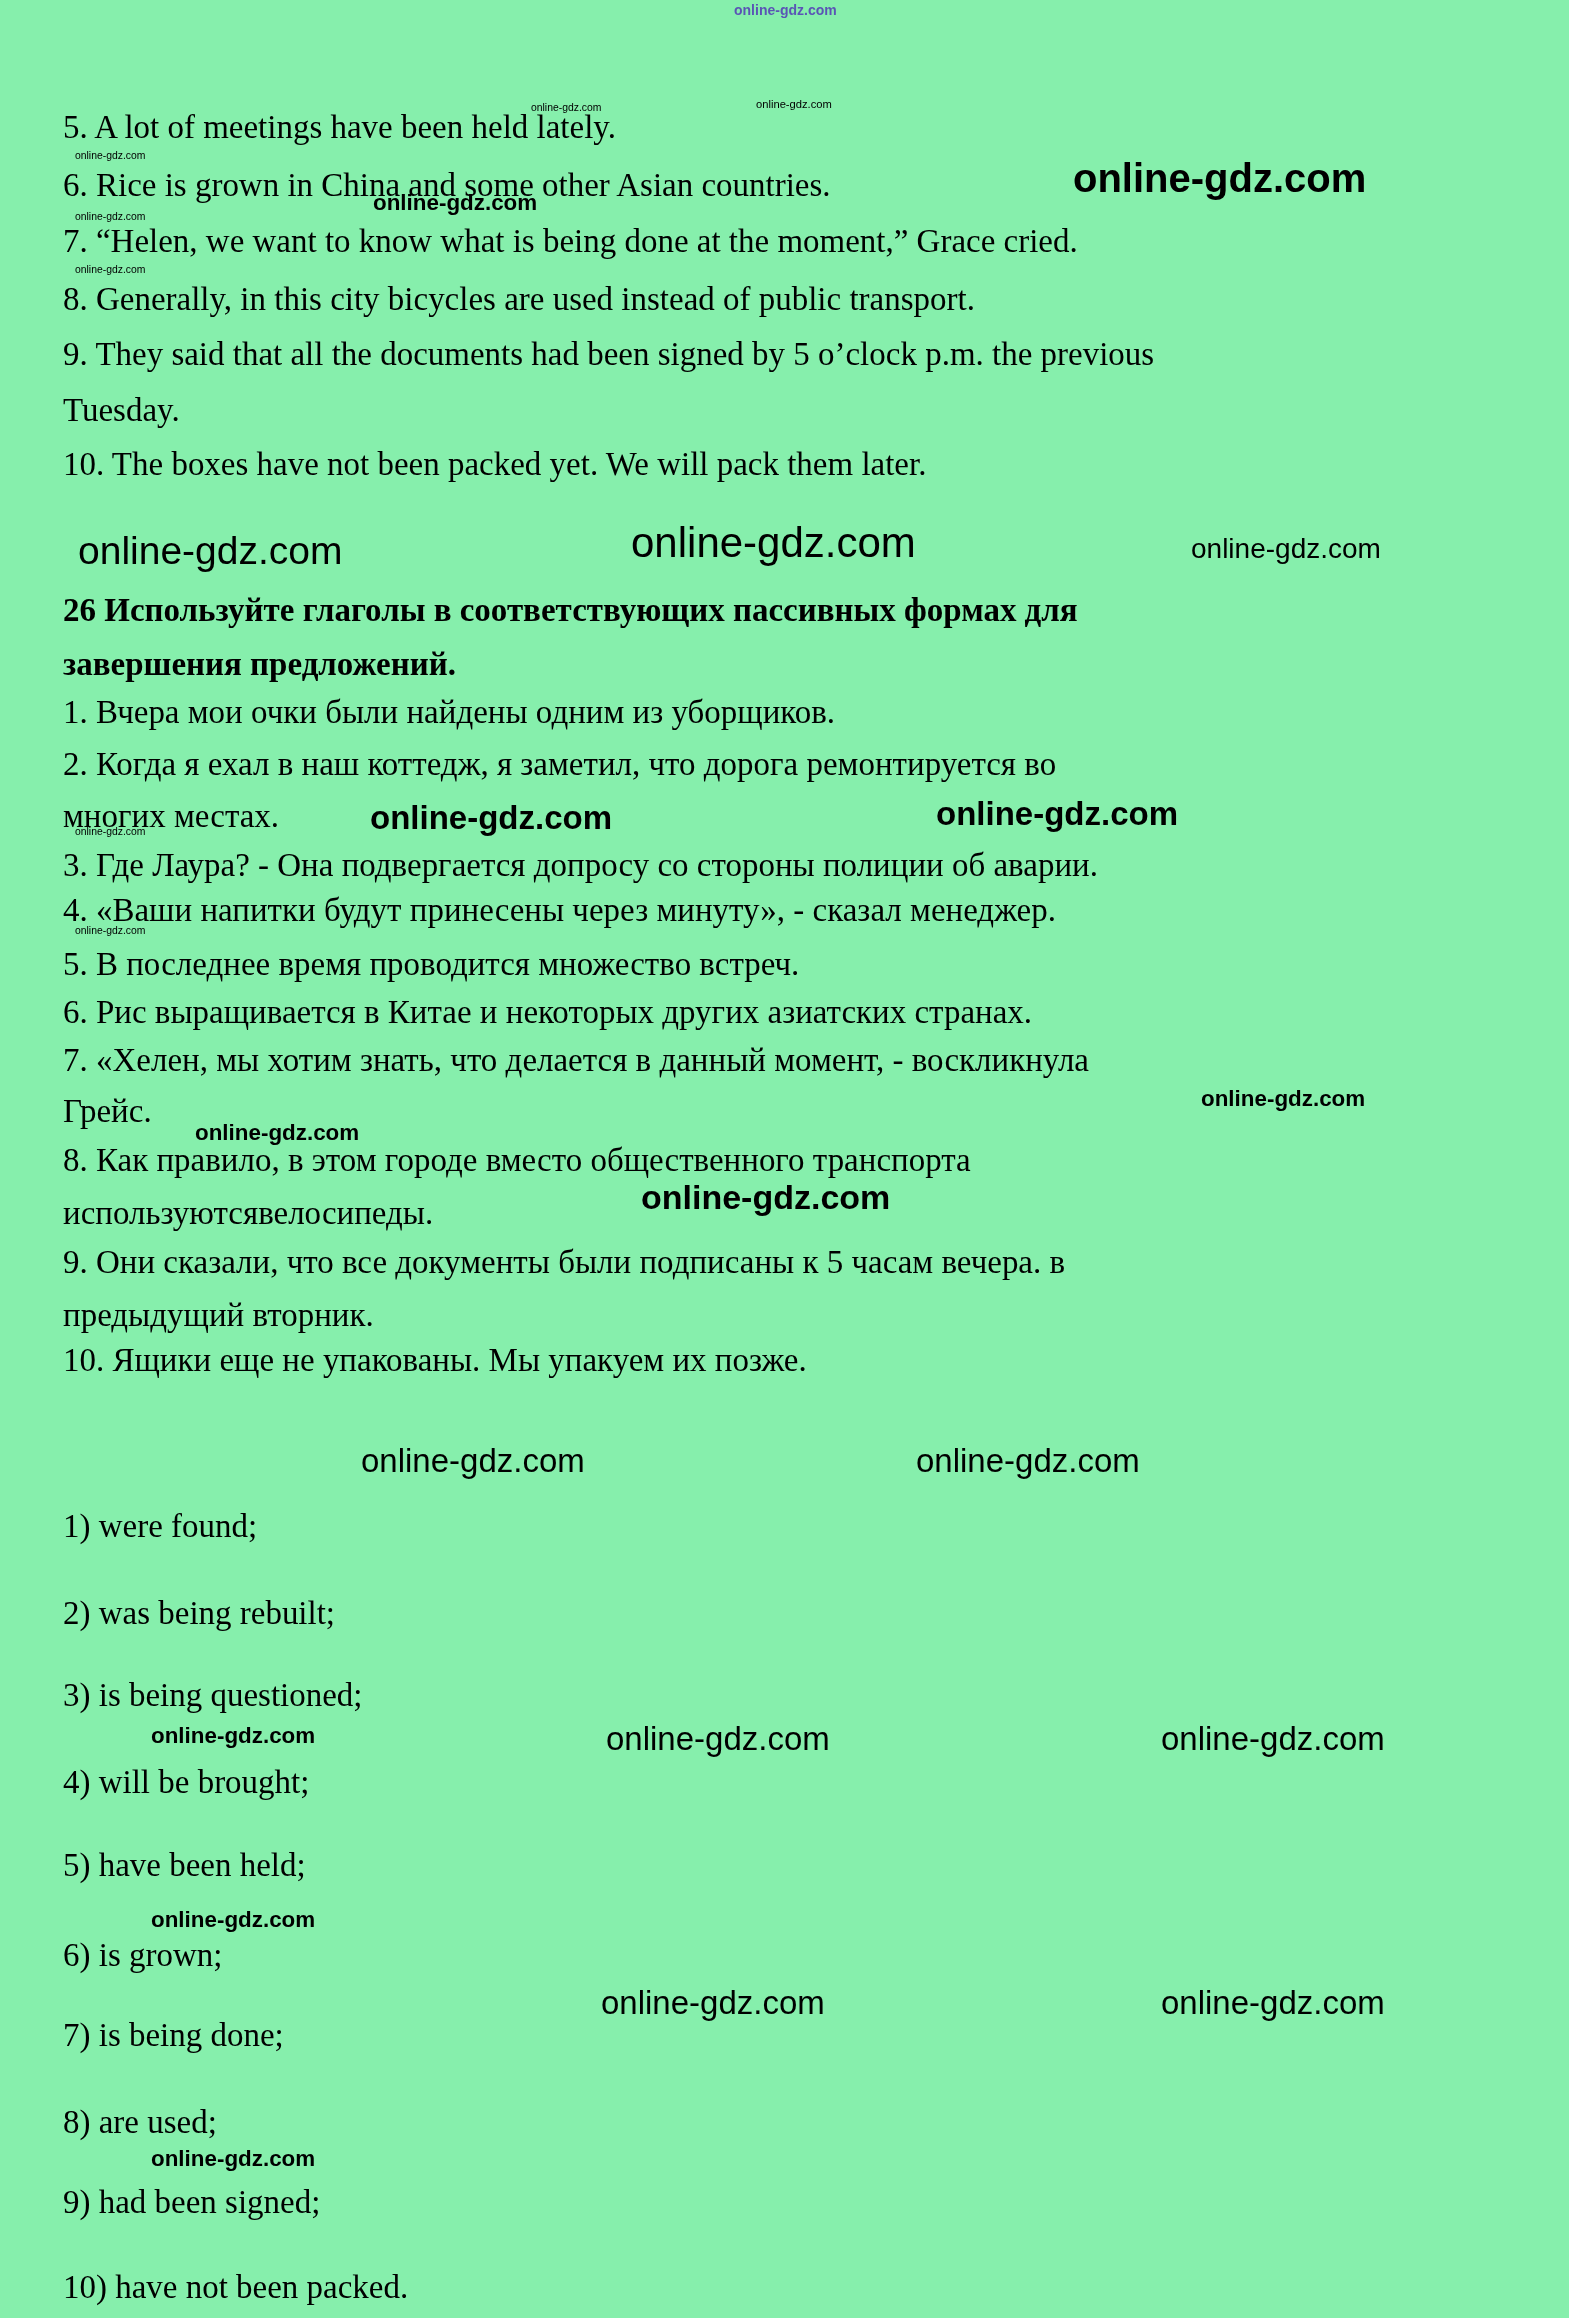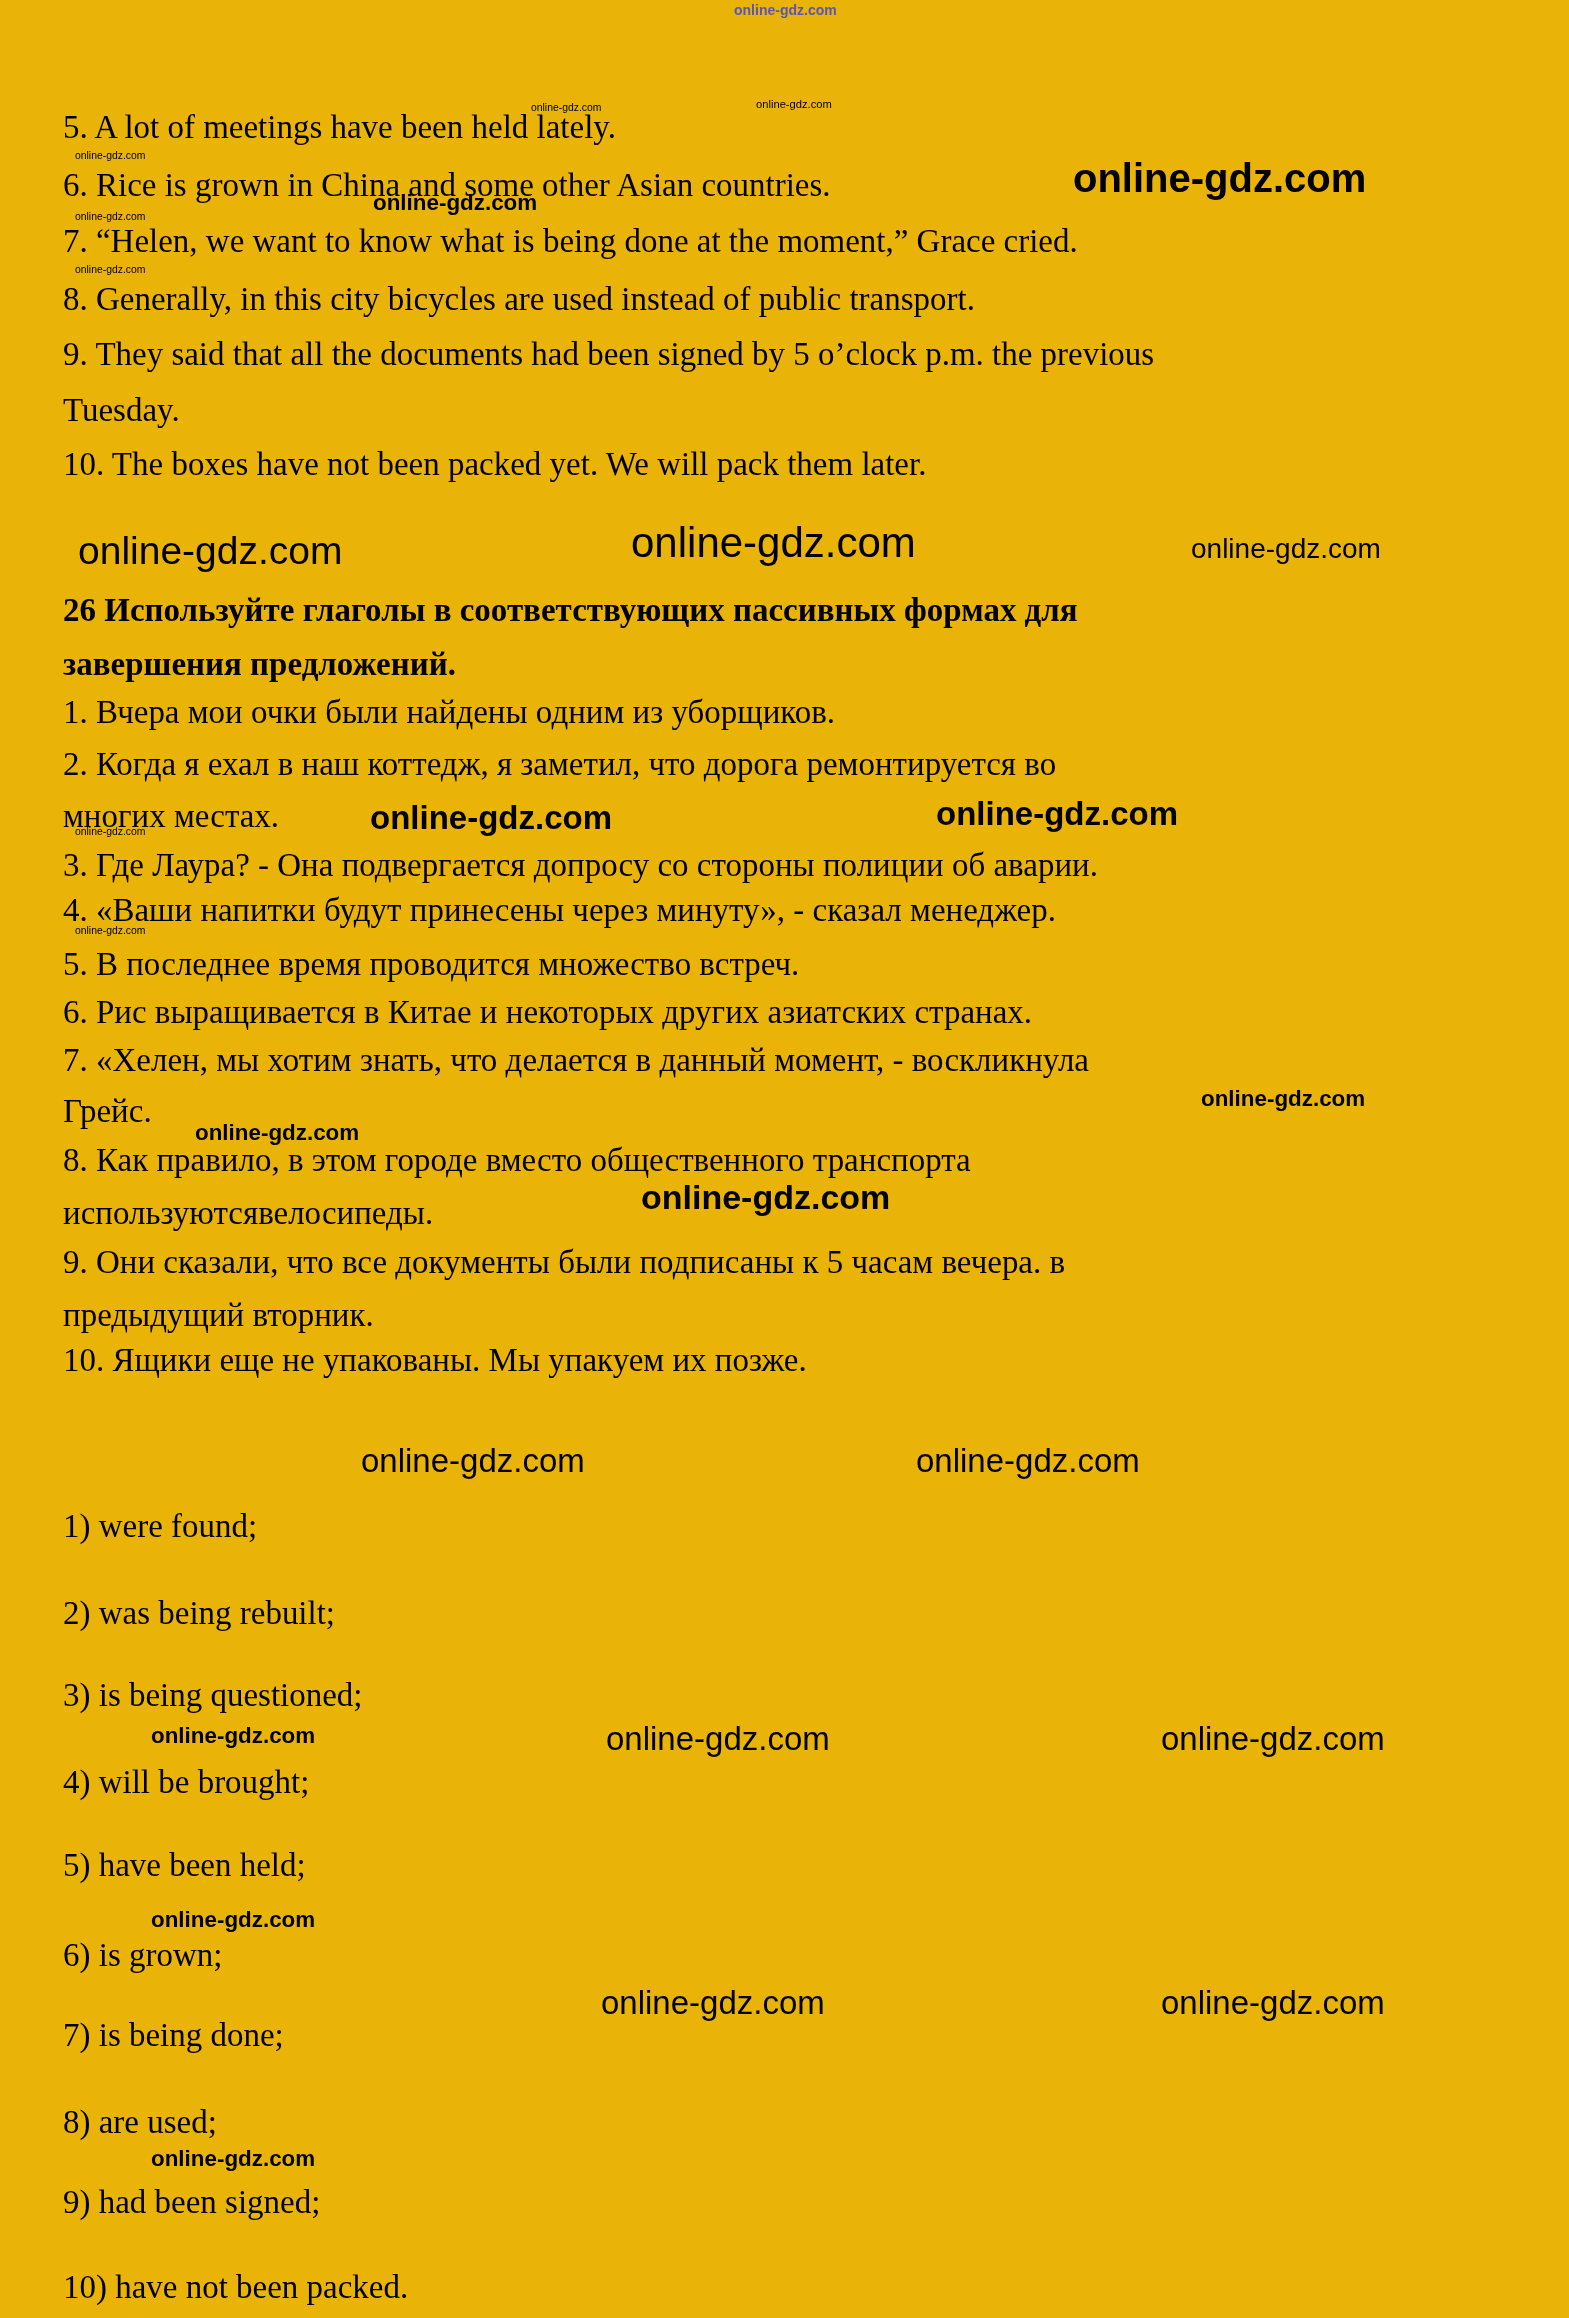--- a/index.html
+++ b/index.html
@@ -1,19 +1,19 @@
 <!DOCTYPE html>
 <html style="font-size:12px"><head>
 <meta charset="utf-8">
 <style>
   html,body { margin:0; padding:0; background:#e8e8e8; }
   .page {
     position:relative;
     width:1570px; height:2319px;
-    background:#eab308;
+    background:#86efac;
     overflow:hidden;
     font-family:"Liberation Serif", serif;
     color:#000000;
   }
   .line {
     position:absolute;
     left:63px;
     font-size:34px;
     line-height:1;
     white-space:nowrap;

